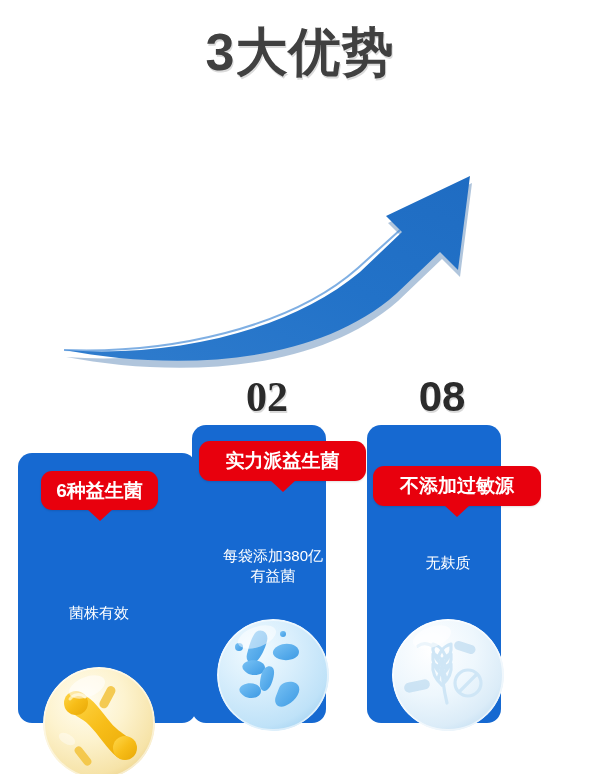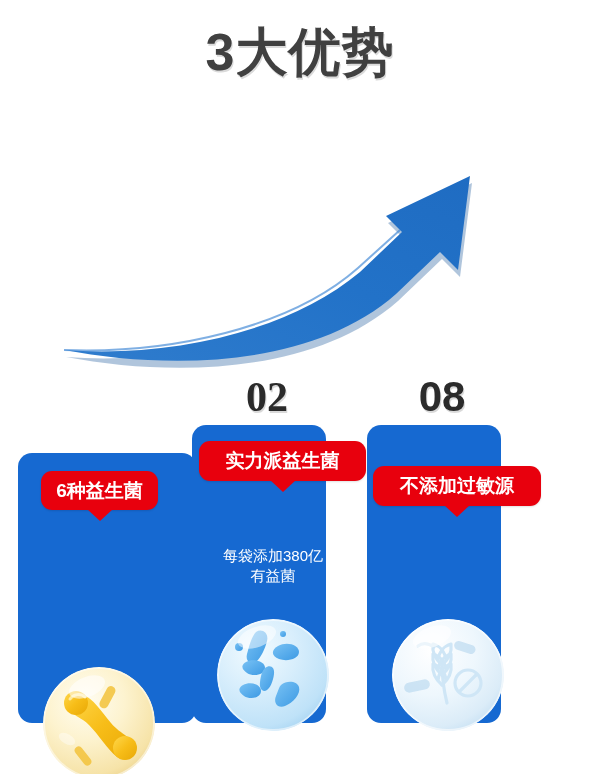--- a/index.html
+++ b/index.html
@@ -211,20 +211,21 @@
     </svg>
   </div>
 
   <div class="cards">
 
     <div class="card-slot slot-1">
 
       <div class="card-panel">
         <div class="banner">6种益生菌</div>
 
+        <div class="card-sub">菌株有效</div>
 
         <div class="circle">
           <svg width="112" height="112" viewBox="0 0 112 112" xmlns="http://www.w3.org/2000/svg">
             <defs>
               <radialGradient id="c1bg" cx="38%" cy="30%" r="78%">
                 <stop offset="0%" stop-color="#fffdf2"></stop>
                 <stop offset="45%" stop-color="#fdf3cf"></stop>
                 <stop offset="85%" stop-color="#f6e3a8"></stop>
                 <stop offset="100%" stop-color="#ecd28c"></stop>
               </radialGradient>
@@ -298,20 +299,21 @@
         </div>
       </div>
     </div>
 
     <div class="card-slot slot-3">
       <div class="card-number">08</div>
 
       <div class="card-panel">
         <div class="banner">不添加过敏源</div>
 
+        <div class="card-sub">无麸质</div>
 
         <div class="circle">
           <svg width="112" height="112" viewBox="0 0 112 112" xmlns="http://www.w3.org/2000/svg">
             <defs>
               <radialGradient id="c3bg" cx="35%" cy="28%" r="80%">
                 <stop offset="0%" stop-color="#ffffff"></stop>
                 <stop offset="50%" stop-color="#eef7fd"></stop>
                 <stop offset="85%" stop-color="#dbecf8"></stop>
                 <stop offset="100%" stop-color="#c6e0f3"></stop>
               </radialGradient>

